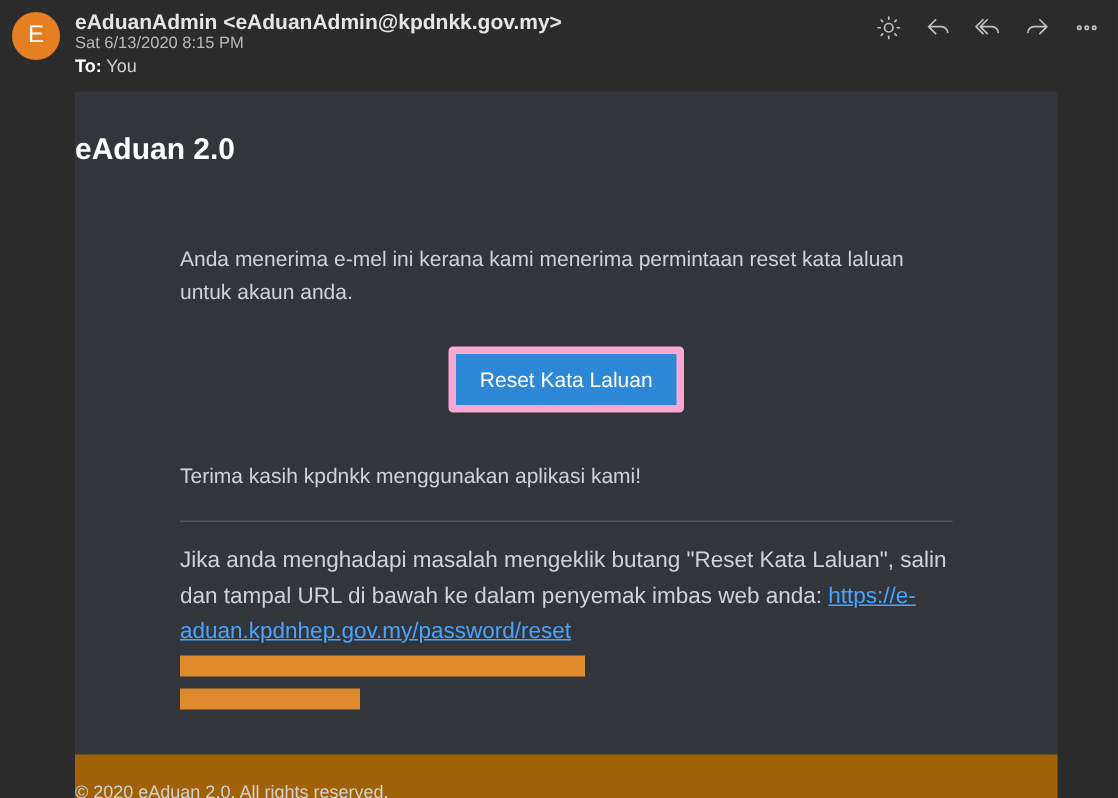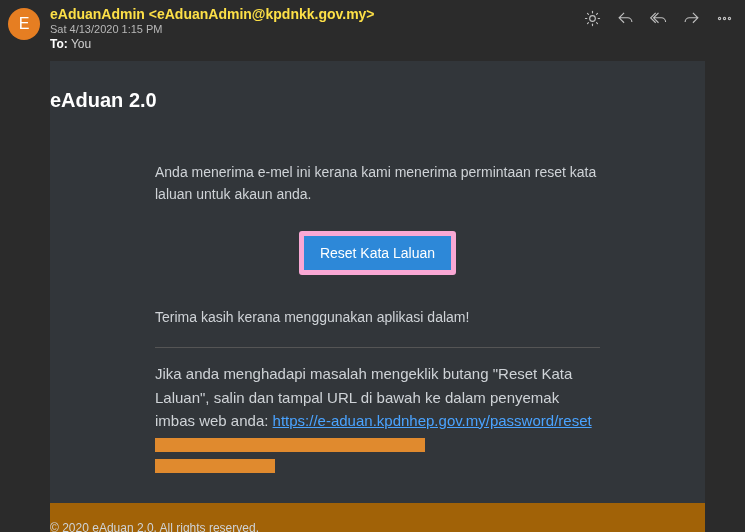--- a/index.html
+++ b/index.html
@@ -1,50 +1,50 @@
 <!DOCTYPE html>
 <html><head>
 <meta charset="utf-8">
 <style>
   html,body{margin:0;padding:0;background:#2b2b2b;font-family:"Segoe UI",Arial,sans-serif;color:#e0e0e0;width:745px;height:532px;overflow:hidden}
   .header{display:flex;align-items:flex-start;padding:6px 12px 6px 8px}
   .avatar{width:32px;height:32px;border-radius:50%;background:#e67e22;color:#fff;display:flex;align-items:center;justify-content:center;font-size:16px;font-weight:500;margin-right:10px;margin-top:2px;flex-shrink:0}
   .hdr-left{flex:1;min-width:0}
-  .from{font-size:14px;font-weight:600;color:#fde047}
+  .from{font-size:14px;font-weight:600;color:#e5e5e5}
   .date{font-size:11px;color:#b8b8b8;margin-top:1px}
   .to-line{font-size:12px;color:#d0d0d0;margin-top:2px}
   .to-line b{color:#fff;font-weight:600}
   .hdr-actions{display:flex;align-items:center;gap:16px;margin-top:4px;color:#c0c0c0}
   .hdr-actions span,.hdr-actions svg{cursor:pointer}
   .hdr-actions svg{width:17px;height:17px;fill:none;stroke:#c0c0c0;stroke-width:1.6}
   .sun{width:16px;height:16px}
   .body-wrap{padding:0 40px 0 50px}
   .email-card{background:#32363a;margin-top:4px;padding:28px 0 0 0}
   .title{color:#fff;font-size:20px;font-weight:600;text-align:left;margin-bottom:50px}
-  .content{padding:0 105px}
+  .content{padding:0 70px}
   .para{color:#cfd3d7;font-size:14px;line-height:1.55;margin-bottom:26px}
   .btn-row{text-align:center;margin:0 0 34px 0}
   .reset-btn{display:inline-block;background:#2d88d8;border:5px solid #f9a8d4;color:#fff;font-size:14px;padding:9px 16px;border-radius:3px;cursor:pointer}
   .thanks{color:#cfd3d7;font-size:14px;margin-bottom:22px}
   .divider{border:none;border-top:1px solid #555;margin:0 0 14px 0}
   .small{color:#cfd3d7;font-size:15px;line-height:1.55}
   .small a{color:#4aa3ff;text-decoration:underline}
   .redact{display:inline-block;background:#e08a2e;height:14px;vertical-align:middle}
   .r1{width:270px}
   .r2{display:block;width:120px;height:14px;background:#e08a2e;margin-top:4px}
   .footer{background:#a16207;color:#cfd3d7;font-size:12px;padding:18px 0;margin-top:30px}
 </style>
 </head>
 <body>
 
 <div class="header">
   <div class="avatar">E</div>
   <div class="hdr-left">
     <div class="from">eAduanAdmin &lt;eAduanAdmin@kpdnkk.gov.my&gt;</div>
-    <div class="date">Sat 4/13/2020 1:15 PM</div>
+    <div class="date">Sat 6/13/2020 8:15 PM</div>
     <div class="to-line">
       <b>To:</b>
       <span> </span>
       <span>You</span>
     </div>
   </div>
   <div class="hdr-actions">
     <span>
       <svg class="sun" viewBox="0 0 24 24">
           <circle cx="12" cy="12" r="4"></circle>
@@ -86,21 +86,21 @@
 </div>
 
 <div class="body-wrap">
   <div class="email-card">
     <div class="title">eAduan 2.0</div>
     <div class="content">
       <div class="para">Anda menerima e-mel ini kerana kami menerima permintaan reset kata laluan untuk akaun anda.</div>
       <div class="btn-row">
         <span class="reset-btn">Reset Kata Laluan</span>
       </div>
-      <div class="thanks">Terima kasih kerana menggunakan aplikasi dalam!</div>
+      <div class="thanks">Terima kasih kpdnkk menggunakan aplikasi kami!</div>
       <hr class="divider">
       <div class="small">
         <span>Jika anda menghadapi masalah mengeklik butang "Reset Kata Laluan", salin dan tampal URL di bawah ke dalam penyemak imbas web anda: </span><a href="#">https://e-aduan.kpdnhep.gov.my/password/reset</a><span class="redact r1"></span>
         <span class="r2"></span>
       </div>
     </div>
     <div class="footer">
       <span>© 2020 eAduan 2.0. All rights reserved.</span>
     </div>
   </div>

